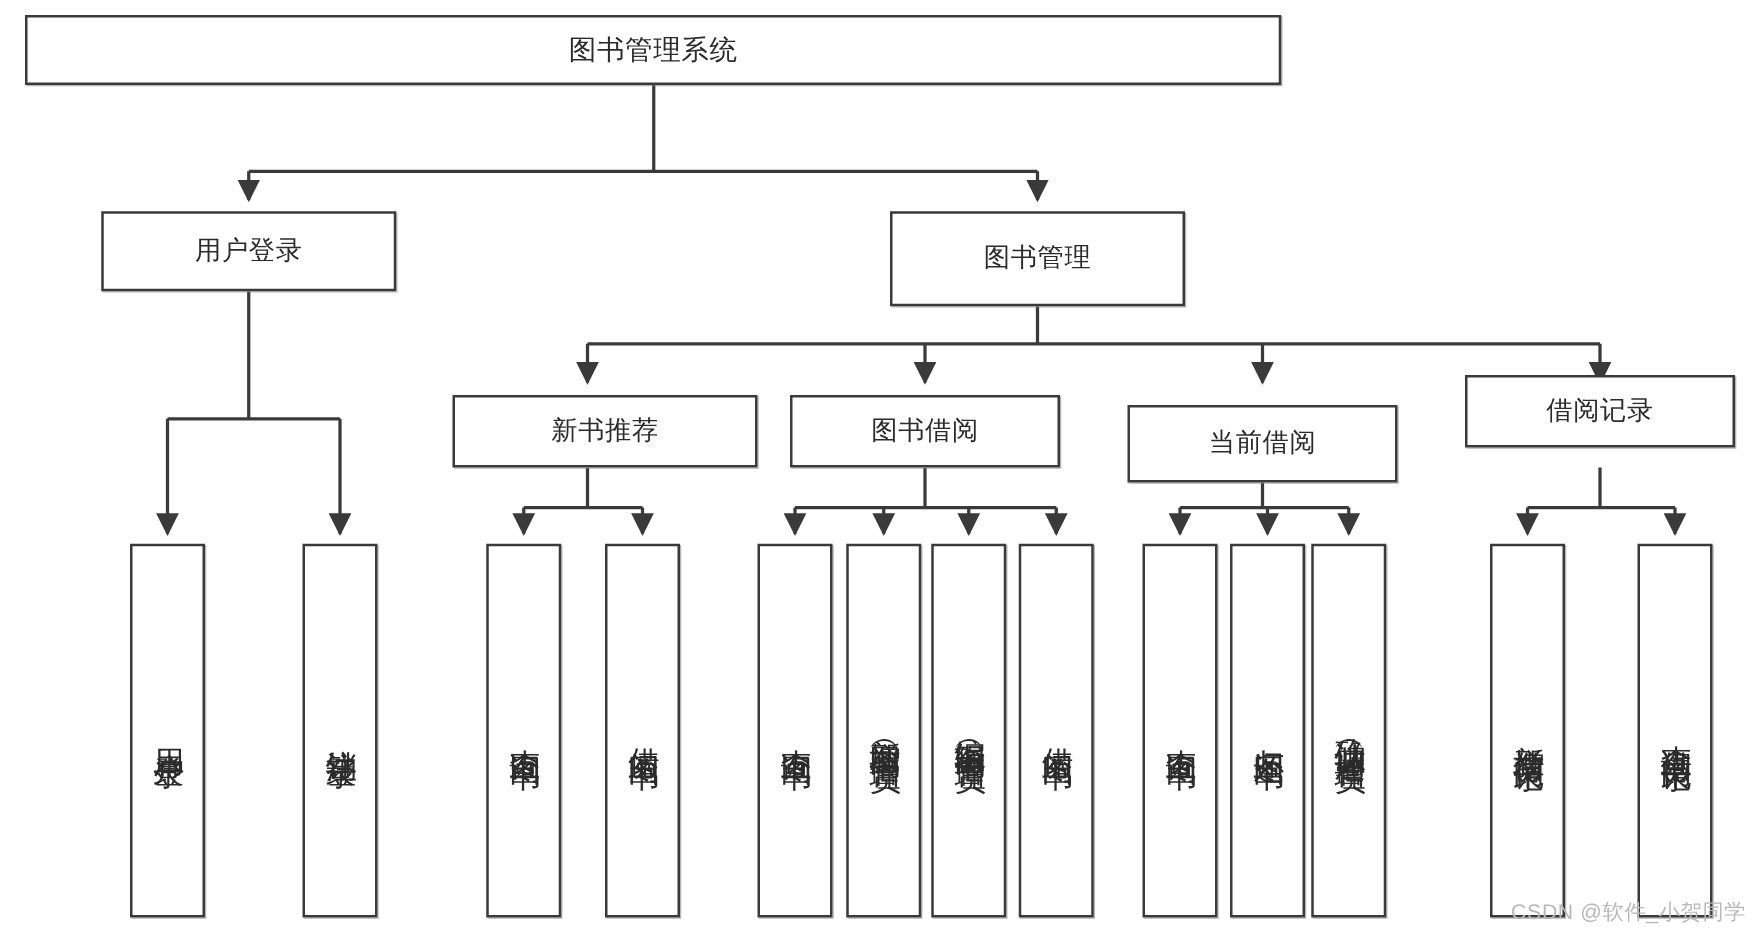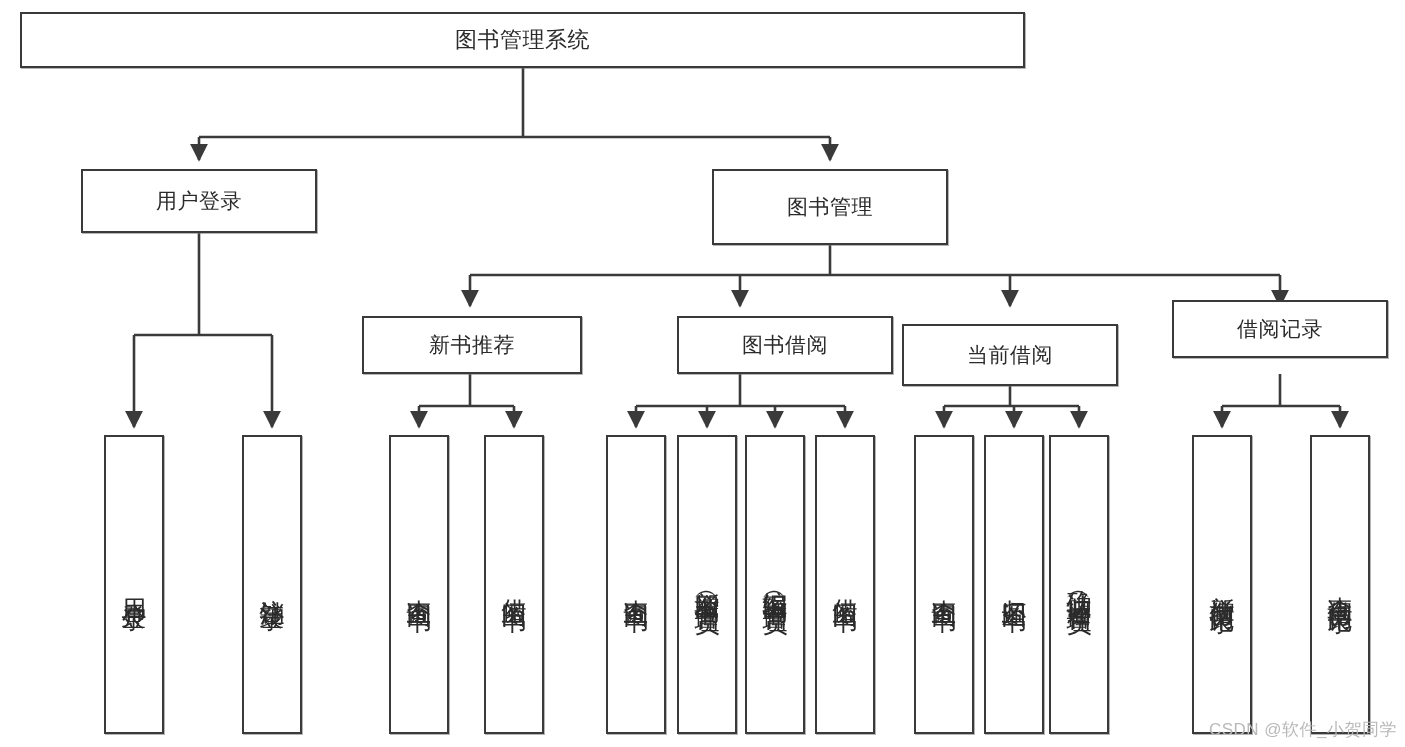--- a/index.html
+++ b/index.html
@@ -131,24 +131,24 @@
     <span class="label">图书管理系统</span>
   </div>
 
   <div class="node horiz" style="left:81px; top:169px; width:236px; height:64px;">
     <span class="label">用户登录</span>
   </div>
   <div class="node horiz" style="left:712px; top:169px; width:236px; height:76px;">
     <span class="label">图书管理</span>
   </div>
 
-  <div class="node horiz" style="left:362px; top:316px; width:220px; height:58px;">
+  <div class="node horiz" style="left:362px; top:316px; width:244px; height:58px;">
     <span class="label">新书推荐</span>
   </div>
-  <div class="node horiz" style="left:632px; top:316px; width:216px; height:58px;margin-left:45px;">
+  <div class="node horiz" style="left:632px; top:316px; width:216px; height:58px;">
     <span class="label">图书借阅</span>
   </div>
   <div class="node horiz" style="left:902px; top:324px; width:216px; height:62px;">
     <span class="label">当前借阅</span>
   </div>
   <div class="node horiz" style="left:1172px; top:300px; width:216px; height:58px;">
     <span class="label">借阅记录</span>
   </div>
 
   <div class="node vert" style="left:104px; top:435px; width:60px; height:299px;">

